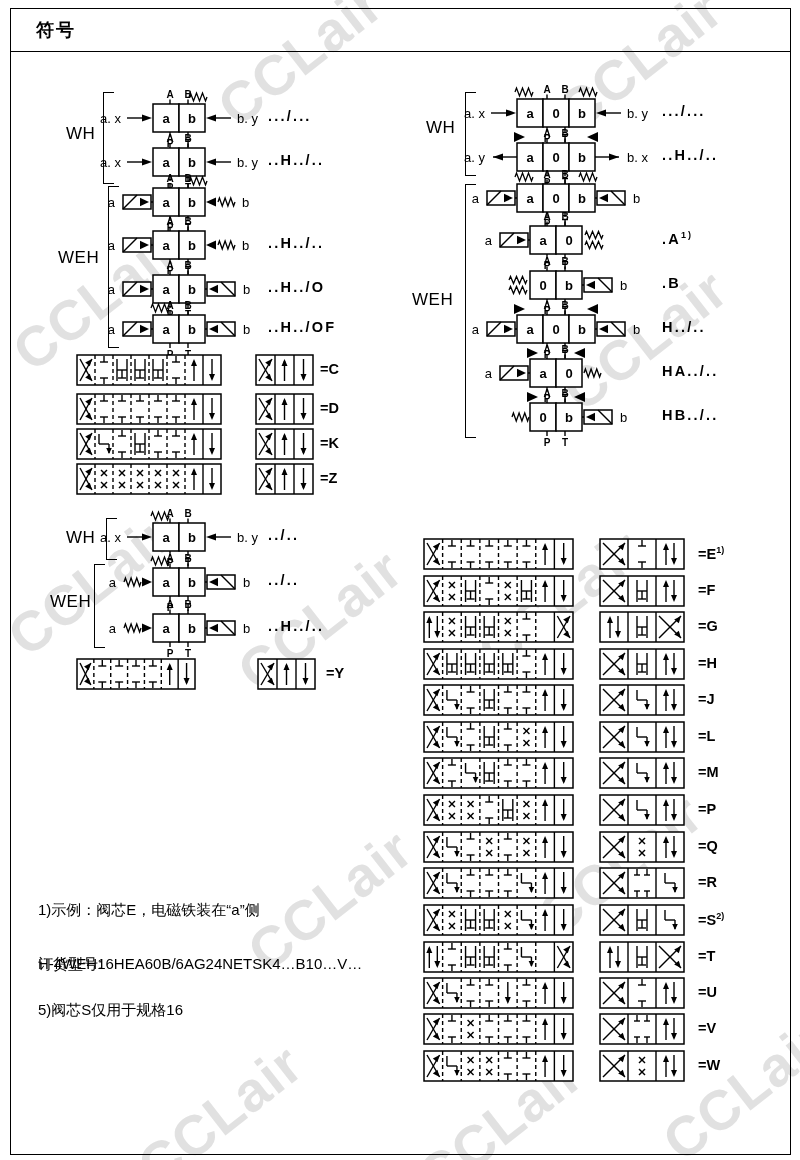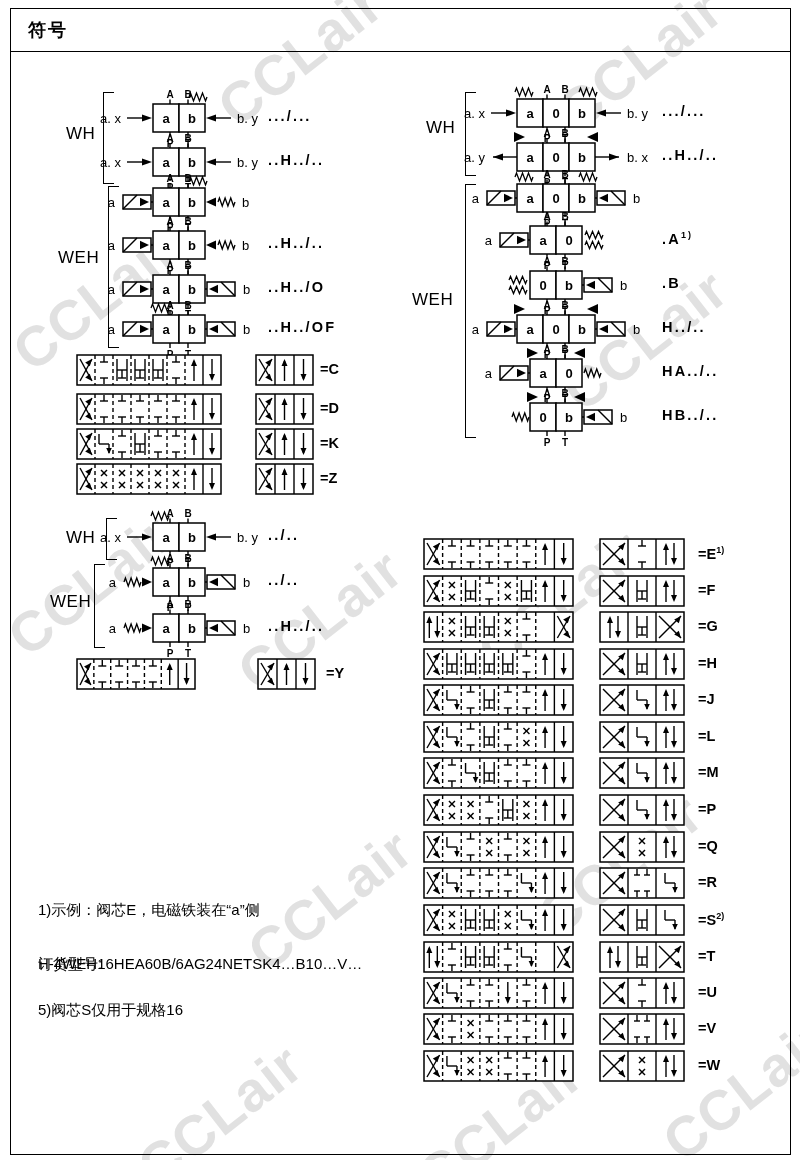--- a/index.html
+++ b/index.html
@@ -1,20 +1,20 @@
 <!DOCTYPE html>
 <html><head>
 <meta charset="utf-8">
 <style>
   html,body{margin:0;padding:0;background:#fff}
   .page{position:relative;width:800px;height:1160px;background:#fff;overflow:hidden;
         font-family:"Liberation Sans","DejaVu Sans",sans-serif;color:#000}
   .border-box{position:absolute;left:10px;top:8px;right:9px;bottom:5px;border:1.7px solid #000;z-index:2;pointer-events:none}
   .titlebar{position:absolute;left:10px;top:8px;right:9px;height:44px;border-bottom:1.7px solid #000;
-            display:flex;align-items:center;padding-left:18px;box-sizing:border-box;z-index:3;background:transparent}
+            display:flex;align-items:center;padding-left:26px;box-sizing:border-box;z-index:3;background:transparent}
   .title{font-size:18px;font-weight:700;letter-spacing:2px}
   .wm-layer{position:absolute;inset:0;z-index:0}
   .wm{position:absolute;font-size:56px;font-weight:700;letter-spacing:1px;white-space:nowrap;
       transform:translate(-50%,-50%) rotate(-38deg);opacity:.5}
   .layer{position:absolute;inset:0;z-index:1}
   .glabel{position:absolute;font-size:17px;letter-spacing:.5px}
   .bracket{position:absolute;width:10px;border:1.7px solid #000;border-right:none}
   .vrow,.srow{position:absolute;line-height:0}
   .code{position:absolute;font-size:14.5px;font-weight:600;white-space:nowrap}
   .lsp{letter-spacing:2.2px}

